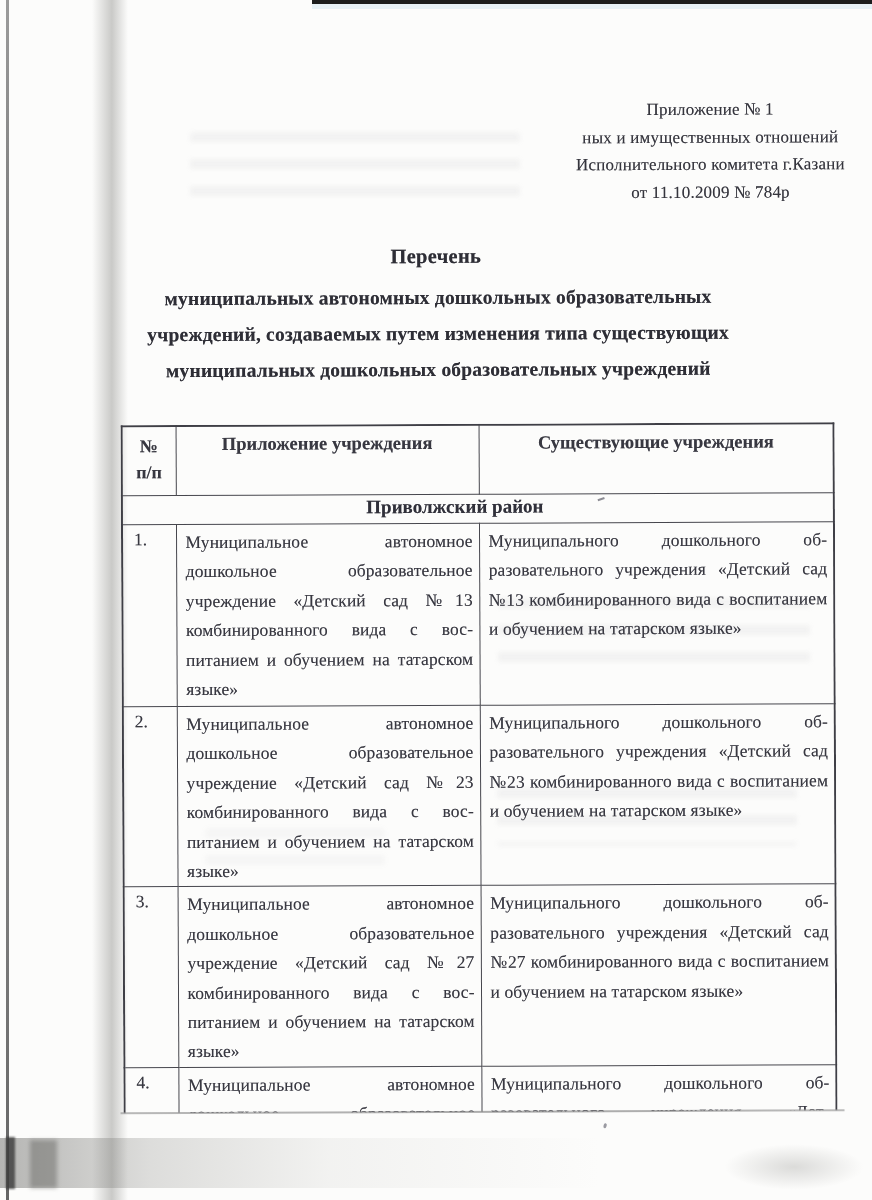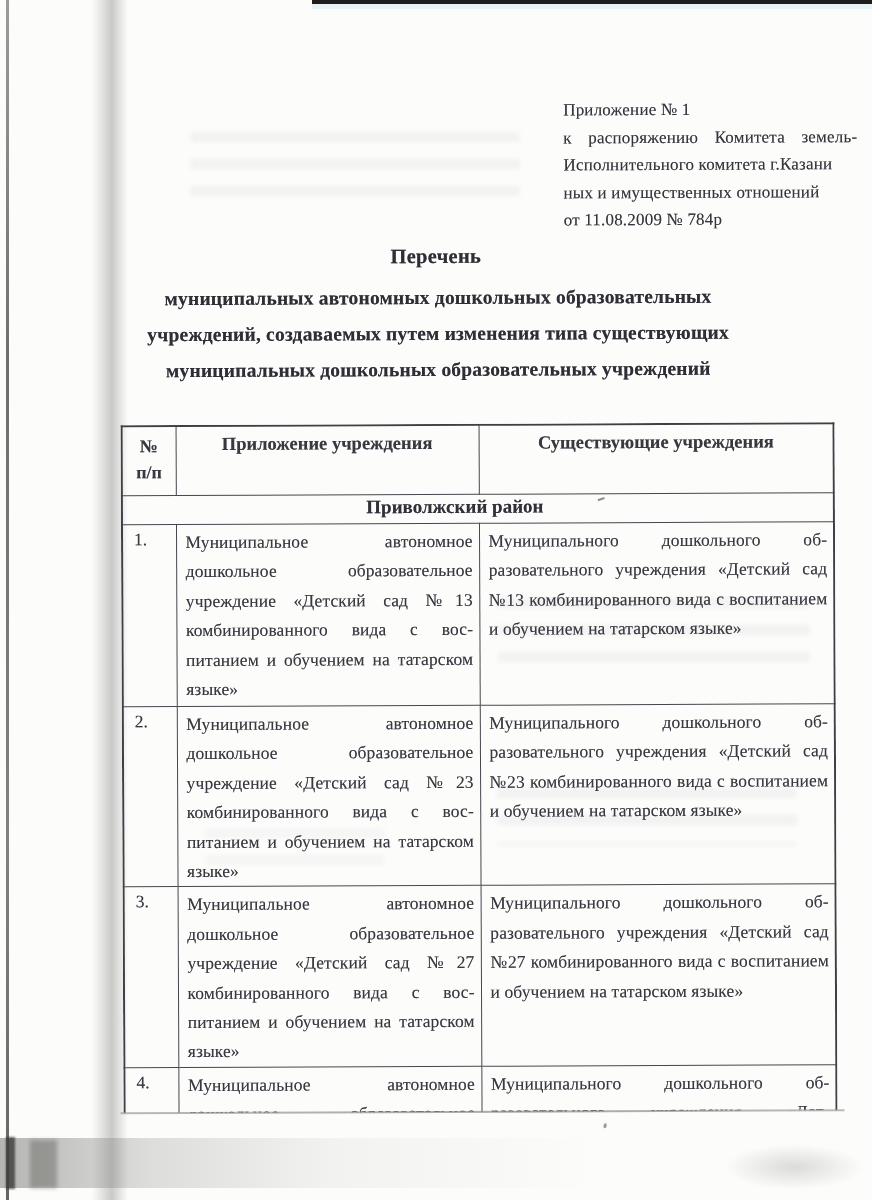--- a/index.html
+++ b/index.html
@@ -21,21 +21,21 @@
   .g1{left:190px;top:132px;width:330px;height:78px;}
   .g2{left:498px;top:598px;width:312px;height:70px;}
   .g3{left:497px;top:788px;width:300px;height:58px;}
   .g4{left:205px;top:828px;width:180px;height:40px;opacity:.35;}
   .noise-tick{left:598px;top:494px;width:7px;height:5px;border-bottom:2px solid #70707a;transform:rotate(-18deg);opacity:.8;}
   .noise-dot{left:602px;top:1124px;width:3px;height:5px;background:#70707a;border-radius:40%;opacity:.7;transform:rotate(15deg);}
   .cut-line{left:119px;top:1111px;width:724px;height:2px;background:linear-gradient(to right,#9b9b9b,#868686 60%,#9f9f9f);opacity:.7;}
 
   
   .note{position:absolute;left:566px;top:97px;width:294px;font-size:17px;line-height:27.5px;letter-spacing:.2px;text-shadow:0 0 .4px rgba(60,60,70,.5);}
-  .note-line{white-space:normal;}
+  .note-line{white-space:normal;text-align:center;}
   .note-line.j{text-align:justify;text-align-last:justify;}
 
   
   .doc-title{position:absolute;left:114px;top:245px;width:648px;margin:0;text-align:center;font-size:20.5px;font-weight:bold;color:#2e2e36;letter-spacing:.3px;text-shadow:0 0 .4px rgba(46,46,54,.6);}
   .doc-subtitle{position:absolute;left:114px;top:280px;width:652px;text-align:center;font-size:19.5px;font-weight:bold;line-height:36px;color:#2e2e36;letter-spacing:.2px;text-shadow:0 0 .4px rgba(46,46,54,.6);}
 
   
   .table-clip{position:absolute;left:122px;top:424px;width:714px;height:688px;overflow:hidden;}
   table.doc{border-collapse:collapse;width:712px;table-layout:fixed;color:#383841;text-shadow:0 0 .4px rgba(60,60,70,.5);}
   table.doc td,table.doc th{border:1.7px solid #47474e;vertical-align:top;}
@@ -65,24 +65,23 @@
   <div class="art bottom-right-smudge"></div>
   <div class="ghost g1"></div>
   <div class="ghost g2"></div>
   <div class="ghost g3"></div>
   <div class="ghost g4"></div>
 
   <div class="content">
 
     <div class="note">
       <div class="note-line">Приложение № 1</div>
-      <div class="note-line j">к распоряжению Комитета земель-</div>
+      <div class="note-line">ных и имущественных отношений</div>
       <div class="note-line">Исполнительного комитета г.Казани</div>
-      <div class="note-line">ных и имущественных отношений</div>
-      <div class="note-line">от 11.08.2009 № 784р</div>
+      <div class="note-line">от 11.10.2009 № 784р</div>
     </div>
 
     <h1 class="doc-title">Перечень</h1>
 
     <div class="doc-subtitle">
       <div>муниципальных автономных дошкольных образовательных</div>
       <div>учреждений, создаваемых путем изменения типа существующих</div>
       <div>муниципальных дошкольных образовательных учреждений</div>
     </div>
 

